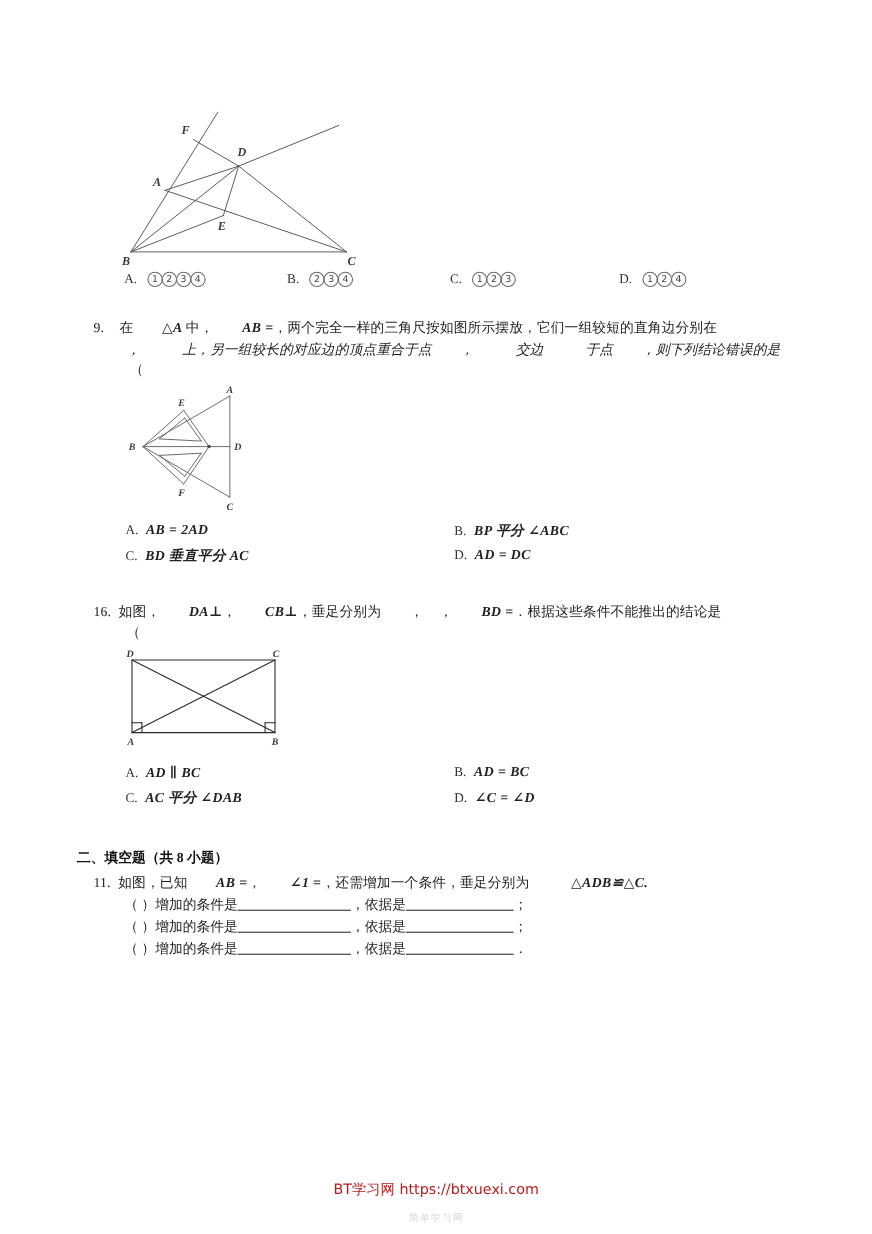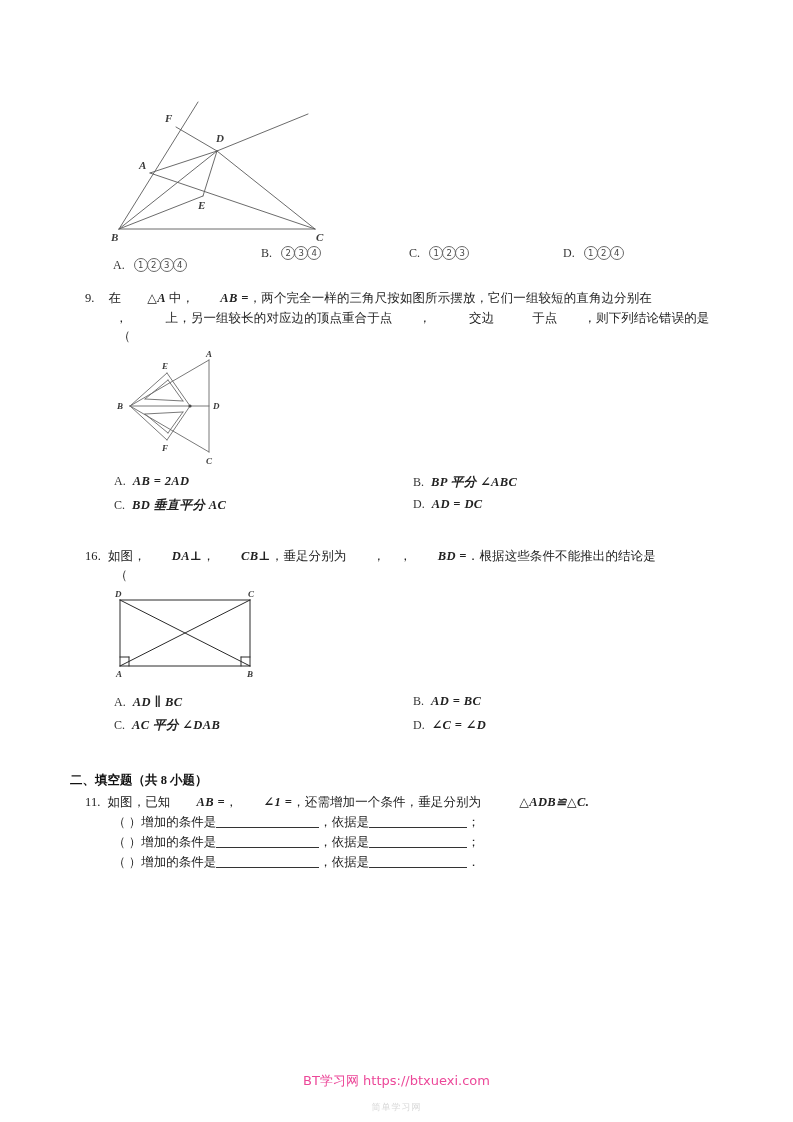--- a/index.html
+++ b/index.html
@@ -110,21 +110,21 @@
   }
 
   
   .watermark {
     position: absolute;
     left: 0;
     width: 793px;
     text-align: center;
     font-family: "DejaVu Sans", "Liberation Sans", sans-serif;
     font-size: 13px;
-    color: #ec4899;
+    color: #b91c1c;
     white-space: nowrap;
   }
   .watermark-ghost {
     position: absolute;
     left: 0;
     width: 793px;
     text-align: center;
     font-family: "DejaVu Sans", "Liberation Sans", sans-serif;
     font-size: 9px;
     color: #d8d8d8;
@@ -163,41 +163,41 @@
       </g>
       <text class="flabel" x="62" y="26">F</text>
       <text class="flabel" x="113" y="46">D</text>
       <text class="flabel" x="36" y="73">A</text>
       <text class="flabel" x="95" y="113">E</text>
       <text class="flabel" x="8" y="145">B</text>
       <text class="flabel" x="213" y="145">C</text>
     </svg>
   </div>
 
-  <div class="optrow" style="left:113px; top:246px;margin-top:12px;">
+  <div class="optrow" style="left:113px; top:246px;">
     <span class="optlabel">A.</span>
     <span class="sp" style="width:6px"></span><span class="circnum">1</span><span class="circnum">2</span><span class="circnum">3</span><span class="circnum">4</span>
   </div>
   <div class="optrow" style="left:261px; top:246px;">
     <span class="optlabel">B.</span>
     <span class="sp" style="width:6px"></span><span class="circnum">2</span><span class="circnum">3</span><span class="circnum">4</span>
   </div>
   <div class="optrow" style="left:409px; top:246px;">
     <span class="optlabel">C.</span>
     <span class="sp" style="width:6px"></span><span class="circnum">1</span><span class="circnum">2</span><span class="circnum">3</span>
   </div>
   <div class="optrow" style="left:563px; top:246px;">
     <span class="optlabel">D.</span>
     <span class="sp" style="width:6px"></span><span class="circnum">1</span><span class="circnum">2</span><span class="circnum">4</span>
   </div>
 
   <div class="qline" style="left:85px; top:288px;">
     <span>9.</span><span class="sp2"></span><span>在</span><span class="sp3"></span><span class="mathi">△A</span><span class="sp" style="width:3px"></span><span>中，</span><span class="sp3"></span><span class="mathi">AB =</span><span>，两个完全一样的三角尺按如图所示摆放，它们一组较短的直角边分别在</span>
   </div>
-  <div class="qline" style="left:115px; top:308px;">
+  <div class="qline" style="left:115px; top:308px;font-style:italic;">
     <span>，</span><span class="sp4"></span><span>上，另一组较长的对应边的顶点重合于点</span><span class="sp3"></span><span>，</span><span class="sp4"></span><span>交边</span><span class="sp4"></span><span>于点</span><span class="sp3"></span><span>，则下列结论错误的是</span>
   </div>
   <div class="qline" style="left:118px; top:326px;">
     <span>（</span>
   </div>
 
   <div class="figure" style="left:112px; top:348px;">
     <svg width="135" height="118" viewBox="0 0 135 118">
       <g stroke="#6a6a6a" stroke-width="0.9" fill="none" stroke-linecap="round">
 

